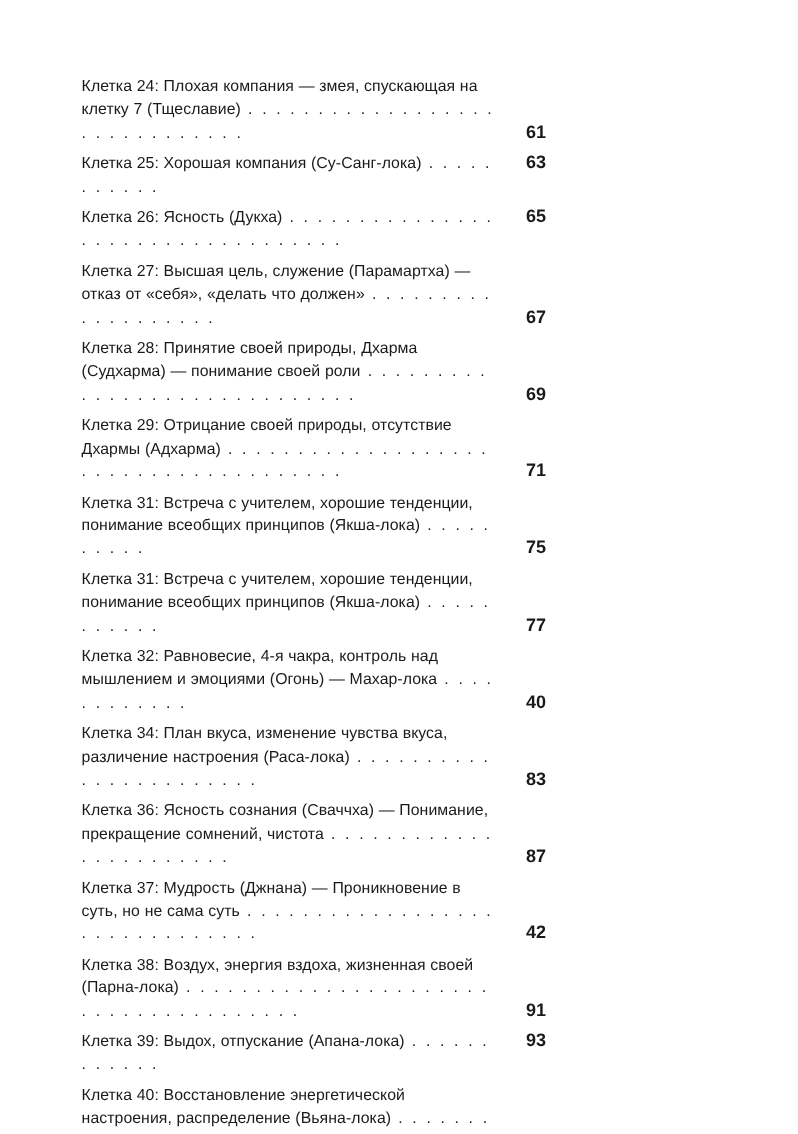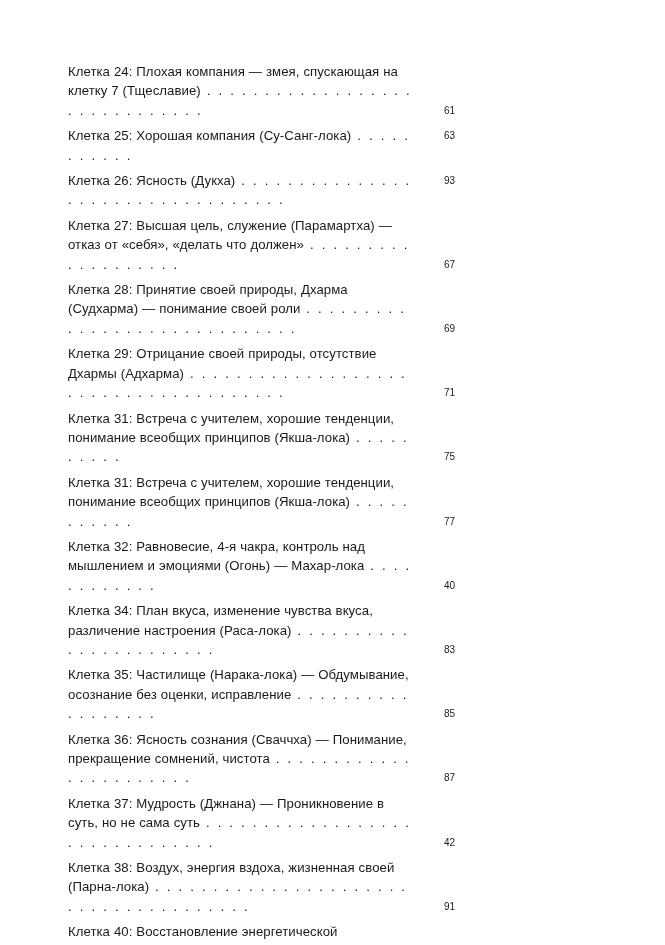--- a/index.html
+++ b/index.html
@@ -38,43 +38,44 @@
     word-spacing: 0.2px;
   }
   .toc-text .leader {
     letter-spacing: 2.1px;
     color: #1a1a1a;
   }
   .toc-page {
     flex: 0 0 auto;
     width: 34px;
     text-align: right;
-    font-size: 10px;
+    font-size: 15px;
     line-height: 19.4px;
+    font-weight: bold;
   }
   
   .toc-entry.lines-1 .toc-page { align-self: flex-start; }
   .toc-entry.lines-2 .toc-page { align-self: flex-end; }
 </style>
 </head>
 <body>
 
 <div class="page">
   <div class="toc" id="toc-root">
       <div class="toc-entry lines-2">
         <div class="toc-text"><span>Клетка 24: Плохая компания — змея, спускающая на клетку 7 (Тщеславие)</span><span class="leader"> . . . . . . . . . . . . . . . . . . . . . . . . . . . . . . </span></div>
         <div class="toc-page">61</div>
       </div>
       <div class="toc-entry lines-1">
         <div class="toc-text"><span>Клетка 25: Хорошая компания (Су-Санг-лока)</span><span class="leader"> . . . . . . . . . . . </span></div>
         <div class="toc-page">63</div>
       </div>
       <div class="toc-entry lines-1">
         <div class="toc-text"><span>Клетка 26: Ясность (Дукха)</span><span class="leader"> . . . . . . . . . . . . . . . . . . . . . . . . . . . . . . . . . . </span></div>
-        <div class="toc-page">93</div>
+        <div class="toc-page">65</div>
       </div>
       <div class="toc-entry lines-2">
         <div class="toc-text"><span>Клетка 27: Высшая цель, служение (Парамартха) — отказ от «себя», «делать что должен»</span><span class="leader"> . . . . . . . . . . . . . . . . . . . </span></div>
         <div class="toc-page">67</div>
       </div>
       <div class="toc-entry lines-2">
         <div class="toc-text"><span>Клетка 28: Принятие своей природы, Дхарма (Судхарма) — понимание своей роли</span><span class="leader"> . . . . . . . . . . . . . . . . . . . . . . . . . . . . . </span></div>
         <div class="toc-page">69</div>
       </div>
       <div class="toc-entry lines-2">
@@ -91,33 +92,33 @@
       </div>
       <div class="toc-entry lines-2">
         <div class="toc-text"><span>Клетка 32: Равновесие, 4-я чакра, контроль над мышлением и эмоциями (Огонь) — Махар-лока</span><span class="leader"> . . . . . . . . . . . . </span></div>
         <div class="toc-page">40</div>
       </div>
       <div class="toc-entry lines-2">
         <div class="toc-text"><span>Клетка 34: План вкуса, изменение чувства вкуса, различение настроения (Раса-лока)</span><span class="leader"> . . . . . . . . . . . . . . . . . . . . . . . </span></div>
         <div class="toc-page">83</div>
       </div>
       <div class="toc-entry lines-2">
-        <div class="toc-text"><span>Клетка 35: Частилище (Нарака-лока) — Обдумывание, осознание без оценки, исправление</span><span class="leader"> . . . . . . . . . . . . . . . . . . </span></div>
-        <div class="toc-page">85</div>
-      </div>
-      <div class="toc-entry lines-2">
         <div class="toc-text"><span>Клетка 36: Ясность сознания (Сваччха) — Понимание, прекращение сомнений, чистота</span><span class="leader"> . . . . . . . . . . . . . . . . . . . . . . . </span></div>
         <div class="toc-page">87</div>
       </div>
       <div class="toc-entry lines-2">
         <div class="toc-text"><span>Клетка 37: Мудрость (Джнана) — Проникновение в суть, но не сама суть</span><span class="leader"> . . . . . . . . . . . . . . . . . . . . . . . . . . . . . . . </span></div>
         <div class="toc-page">42</div>
       </div>
       <div class="toc-entry lines-2">
         <div class="toc-text"><span>Клетка 38: Воздух, энергия вздоха, жизненная своей (Парна-лока)</span><span class="leader"> . . . . . . . . . . . . . . . . . . . . . . . . . . . . . . . . . . . . . . </span></div>
         <div class="toc-page">91</div>
       </div>
+      <div class="toc-entry lines-1">
+        <div class="toc-text"><span>Клетка 39: Выдох, отпускание (Апана-лока)</span><span class="leader"> . . . . . . . . . . . . </span></div>
+        <div class="toc-page">93</div>
+      </div>
       <div class="toc-entry lines-2">
-        <div class="toc-text"><span>Клетка 40: Восстановление энергетической исправление, распределение (Вьяна-лока)</span><span class="leader"> . . . . . . . . . . . . . . . . . . . . . . . </span></div>
+        <div class="toc-text"><span>Клетка 40: Восстановление энергетической настроения, распределение (Вьяна-лока)</span><span class="leader"> . . . . . . . . . . . . . . . . . . . . . . . </span></div>
         <div class="toc-page">95</div>
       </div>
     </div>
 </div>
 
 </body></html>

